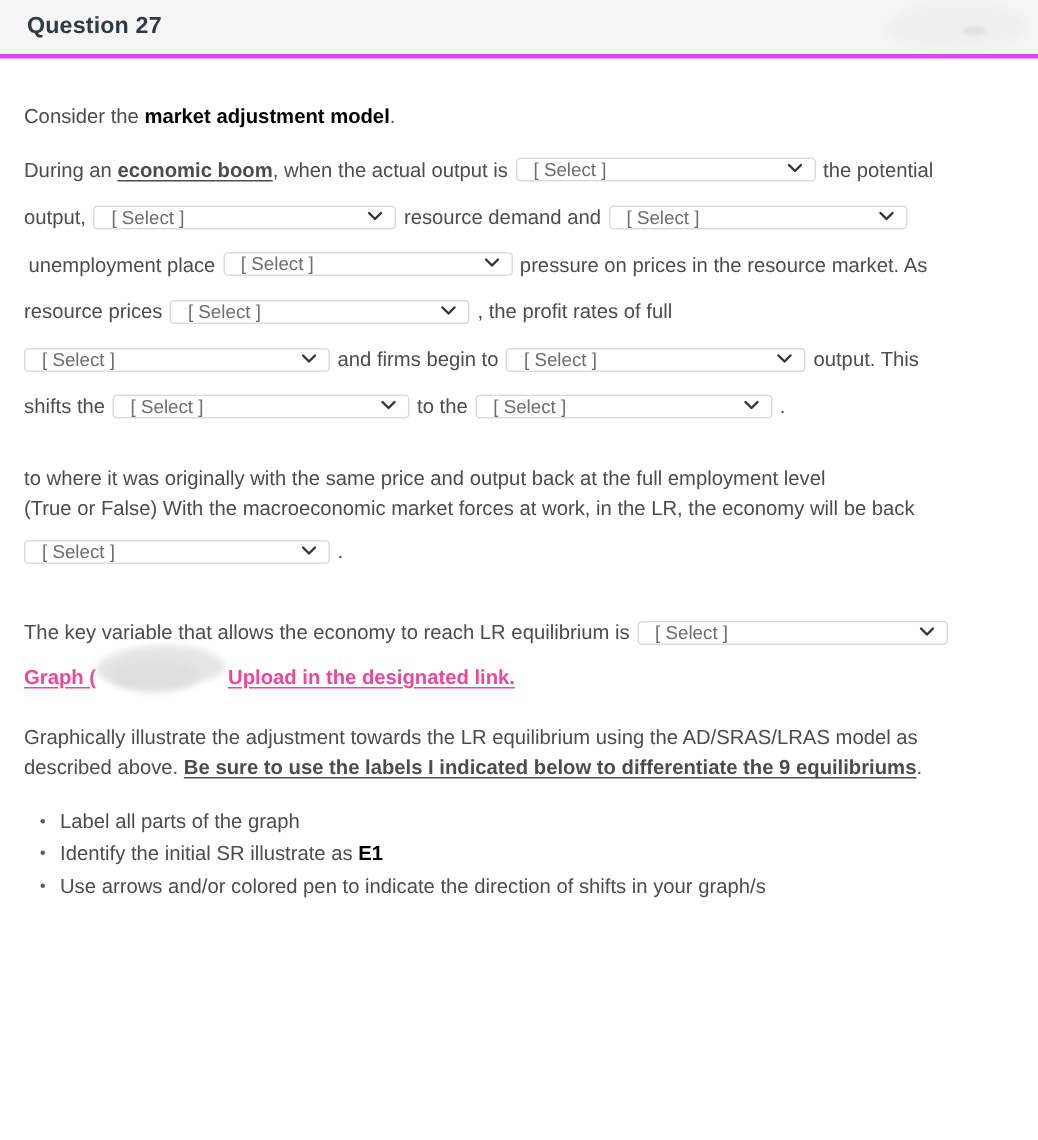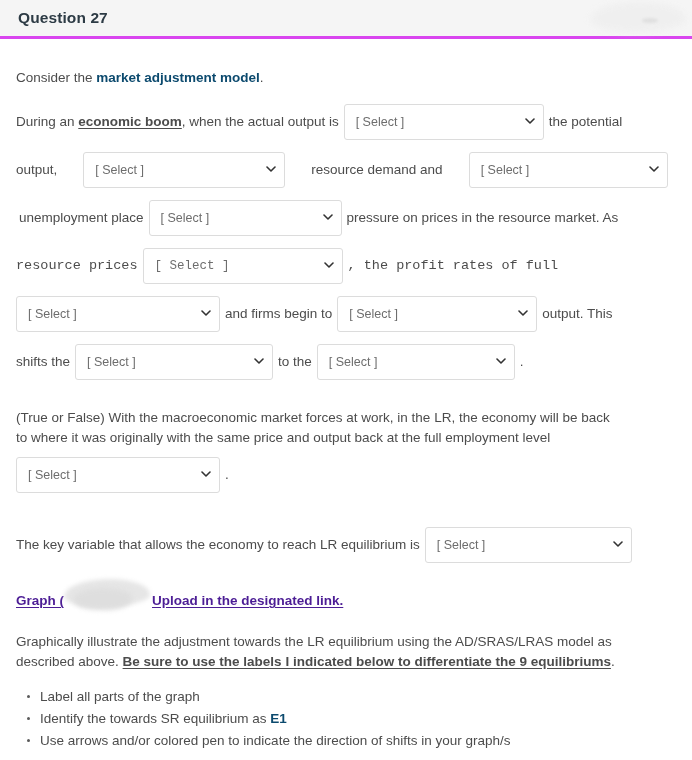--- a/index.html
+++ b/index.html
@@ -59,29 +59,29 @@
     line-height: 1.45;
   }
 
   .para {
     margin: 0;
     padding: 0;
   }
   .p-consider { margin-top: 29px; }
 
   .txt { white-space: pre; }
-  b.strong { font-weight: bold; color: #0c4a6e; }
+  b.strong { font-weight: bold; color: #000000; }
   u.uline { text-decoration: underline; text-underline-offset: 2px; font-weight: bold; }
 
   
   .sel {
     position: relative;
     display: inline-flex;
     align-items: center;
-    height: 36px;
+    height: 16px;
     background: #ffffff;
     border: 1px solid #dcdcdc;
     border-radius: 3px;
     padding: 0 26px 0 11px;
     font-size: 12.5px;
     color: #6d6d6d;
     white-space: nowrap;
     cursor: pointer;
     vertical-align: middle;
   }
@@ -97,37 +97,37 @@
   }
   .sel .chev svg { display: block; }
 
   
   .sp-l { margin-left: 5px; }
   .sp-r { margin-right: 5px; }
 
   
   .row { display: flex; align-items: center; }
   .r1 { margin-top: 16px; }
-  .r2 { margin-top: 12px; gap: 21px; }
+  .r2 { margin-top: 12px; }
   .r3 { margin-top: 12px; }
-  .r4 { margin-top: 12px; font-family: Liberation Mono, monospace; }
+  .r4 { margin-top: 12px; }
   .r5 { margin-top: 12px; }
   .r6 { margin-top: 12px; }
 
   .tf-block { margin-top: 28px; }
   .tf-text { line-height: 1.5; }
   .tf-row { margin-top: 9px; display: flex; align-items: center; }
 
   .keyvar-row { margin-top: 34px; display: flex; align-items: center; }
 
   .graph-line {
-    margin-top: 28px;
+    margin-top: 10px;
     font-weight: bold;
     font-size: 13.5px;
-    color: #4c1d95;
+    color: #ec4899;
     position: relative;
     display: inline-block;
   }
   .graph-line .u { text-decoration: underline; text-underline-offset: 2px; }
   .redaction {
     position: absolute;
     left: 48px;
     top: -12px;
     width: 86px;
     height: 28px;
@@ -293,22 +293,22 @@
           <svg viewBox="0 0 10 10" width="10" height="10">
             <path d="M1 3 L5 7 L9 3" fill="none" stroke="#333" stroke-width="1.6" stroke-linecap="round" stroke-linejoin="round"></path>
           </svg>
         </span>
     </div>
     <span class="txt sp-l">.</span>
   </div>
 
   
   <div class="tf-block">
+    <div class="tf-text">to where it was originally with the same price and output back at the full employment level</div>
     <div class="tf-text">(True or False) With the macroeconomic market forces at work, in the LR, the economy will be back</div>
-    <div class="tf-text">to where it was originally with the same price and output back at the full employment level</div>
     <div class="tf-row">
       <div class="sel" style="width:204px;">
         <span class="sel-label">[ Select ]</span>
         <span class="chev">
             <svg viewBox="0 0 10 10" width="10" height="10">
               <path d="M1 3 L5 7 L9 3" fill="none" stroke="#333" stroke-width="1.6" stroke-linecap="round" stroke-linejoin="round"></path>
             </svg>
           </span>
       </div>
       <span class="txt sp-l">.</span>
@@ -336,17 +336,17 @@
 
   
   <div class="desc">
     <div>Graphically illustrate the adjustment towards the LR equilibrium using the AD/SRAS/LRAS model as</div>
     <div><span class="txt">described above. </span><u class="uline">Be sure to use the labels I indicated below to differentiate the 9 equilibriums</u><span class="txt">.</span></div>
   </div>
 
   
   <ul class="bullets">
     <li><span class="txt">Label all parts of the graph</span><b class="strong"></b></li>
-    <li><span class="txt">Identify the towards SR equilibrium as </span><b class="strong">E1</b></li>
+    <li><span class="txt">Identify the initial SR illustrate as </span><b class="strong">E1</b></li>
     <li><span class="txt">Use arrows and/or colored pen to indicate the direction of shifts in your graph/s</span><b class="strong"></b></li>
   </ul>
 
 </div>
 
 </body></html>

